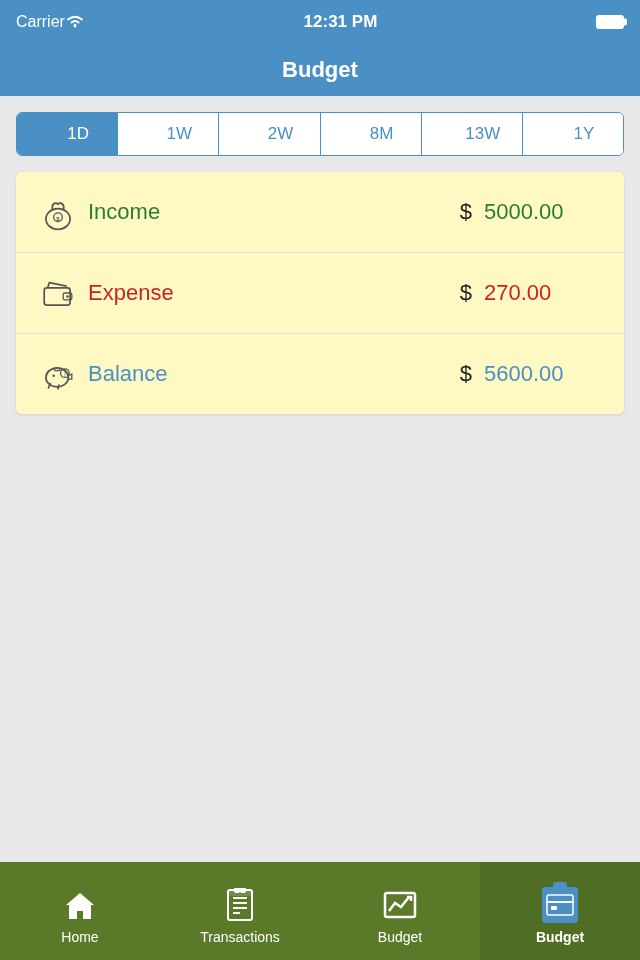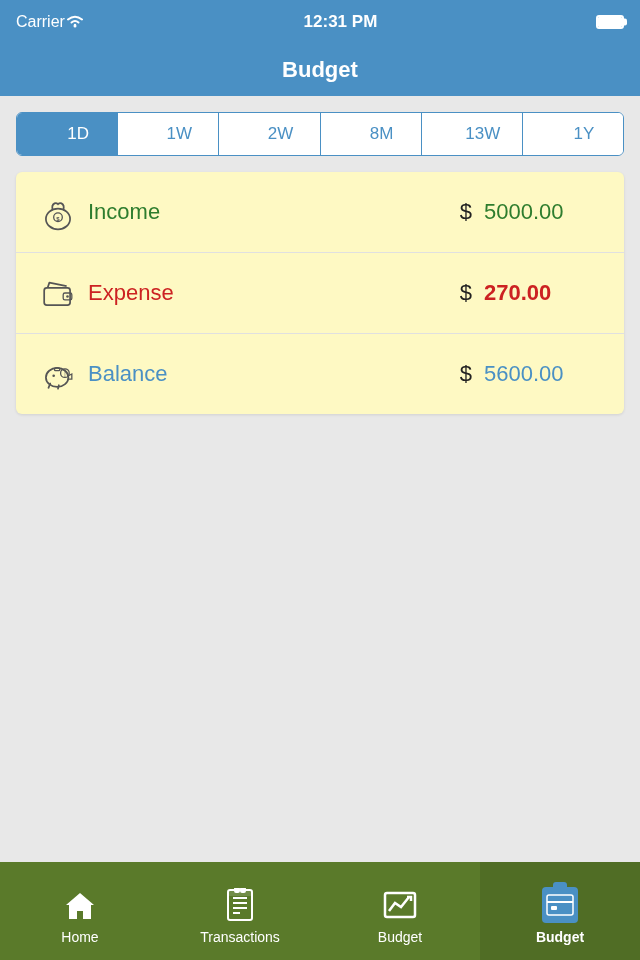--- a/index.html
+++ b/index.html
@@ -144,21 +144,21 @@
       color: #222;
       margin-right: 12px;
     }
     .row-amount {
       font-size: 22px;
       font-weight: 500;
       min-width: 120px;
       text-align: left;
     }
     .row-amount.income { color: #2e7d2e; }
-    .row-amount.expense { color: #cc2222; font-weight: bold; }
+    .row-amount.expense { color: #cc2222; }
     .row-amount.balance { color: #4a90c4; }
 
     
     .icon-svg { width: 38px; height: 38px; }
 
     
     .tab-bar {
       position: absolute;
       bottom: 0;
       left: 0;

